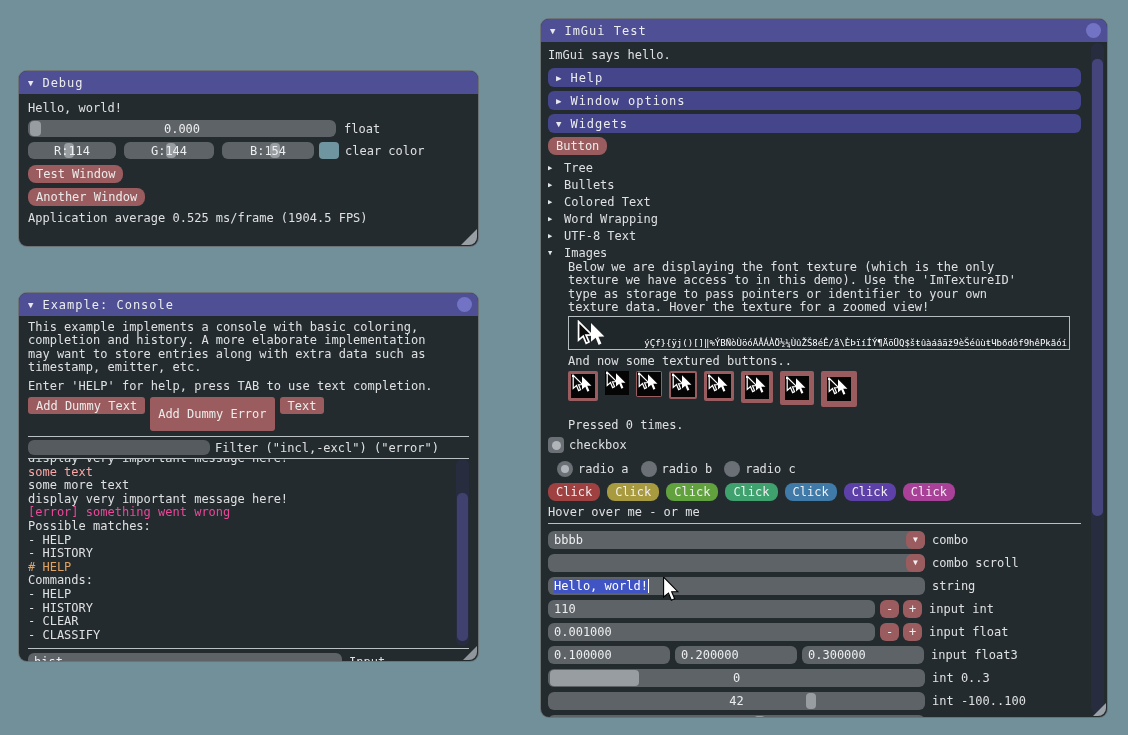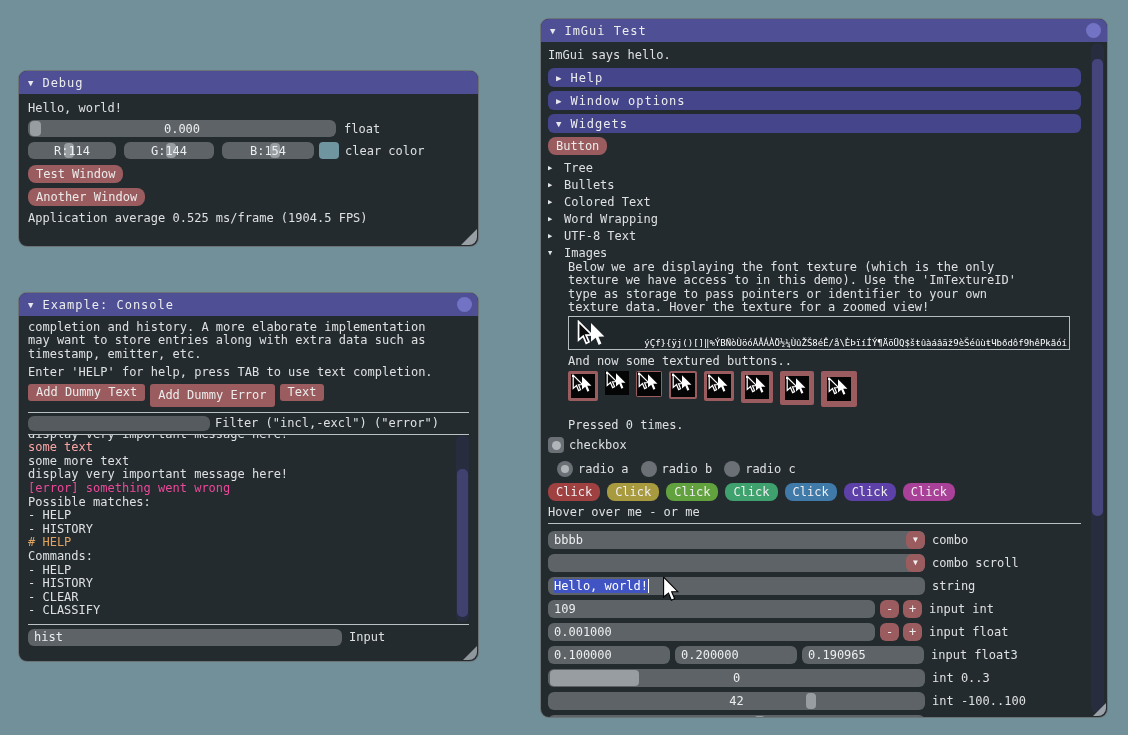--- a/index.html
+++ b/index.html
@@ -176,27 +176,28 @@
   <div class="grip" style="width:16px;height:16px;background:#99a0a5;"></div>
 </div>
 
 <div class="window" style="left:18px;top:292px;width:461px;height:370px;">
   <div class="titlebar">
     <span class="collapse-arrow">▼</span>
     <span>Example: Console</span>
     <span class="close-btn"></span>
   </div>
   <div class="content" style="padding:5px 9px 0 9px;">
+    <div class="small-line">This example implements a console with basic coloring,</div>
     <div class="small-line">completion and history. A more elaborate implementation</div>
     <div class="small-line">may want to store entries along with extra data such as</div>
     <div class="small-line">timestamp, emitter, etc.</div>
     <div class="small-line" style="margin-top:5px;">Enter 'HELP' for help, press TAB to use text completion.</div>
     <div style="display:flex;gap:5px;margin-top:4px;">
       <span class="btn" style="border-radius:3px;height:17px;">Add Dummy Text</span>
-      <span class="btn" style="border-radius:3px;height:23px;">Add Dummy Error</span>
+      <span class="btn" style="border-radius:3px;height:34px;">Add Dummy Error</span>
       <span class="btn" style="border-radius:3px;height:17px;">Text</span>
     </div>
     <div class="sep" style="margin-top:5px;"></div>
     <div style="display:flex;align-items:center;margin-top:3px;">
       <div class="frame" style="width:182px;height:15px;background:#565b5f;"></div>
       <span style="margin-left:5px;white-space:pre;">Filter ("incl,-excl") ("error")</span>
     </div>
     <div class="sep" style="margin-top:3px;"></div>
     <div class="log-area">
       <div class="log-lines" style="margin-top:-7px;">
@@ -394,40 +395,40 @@
 
     <div class="wrow">
       <div class="frame">
         <span class="selection">Hello, world!</span>
       </div>
       <span class="wlabel">string</span>
     </div>
 
     <div class="wrow">
       <div class="frame short">
-        <span>109</span>
+        <span>110</span>
       </div>
       <span class="step-btn">-</span>
       <span class="step-btn" style="margin-left:4px;">+</span>
       <span class="wlabel">input int</span>
     </div>
 
     <div class="wrow">
       <div class="frame short">
         <span>0.001000</span>
       </div>
       <span class="step-btn">-</span>
       <span class="step-btn" style="margin-left:4px;">+</span>
       <span class="wlabel">input float</span>
     </div>
 
     <div class="wrow">
       <div class="frame third"><span>0.100000</span></div>
       <div class="frame third"><span>0.200000</span></div>
-      <div class="frame third" style="margin-right:0;"><span>0.190965</span></div>
+      <div class="frame third" style="margin-right:0;"><span>0.300000</span></div>
       <span class="wlabel">input float3</span>
     </div>
 
     <div class="wrow">
       <div class="frame center">
         <div class="grab" style="left:2px;width:89px;"></div>
         <span class="slider-text">0</span>
       </div>
       <span class="wlabel">int 0..3</span>
     </div>

